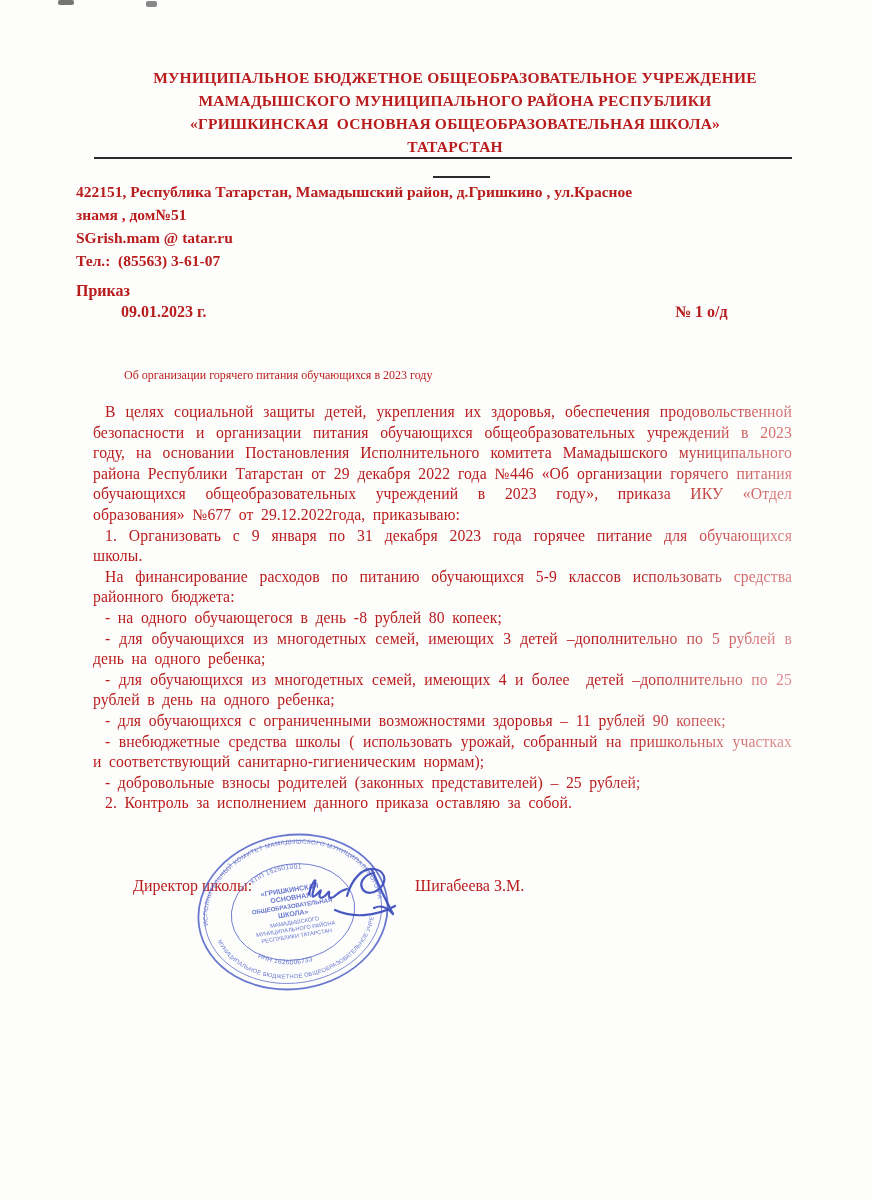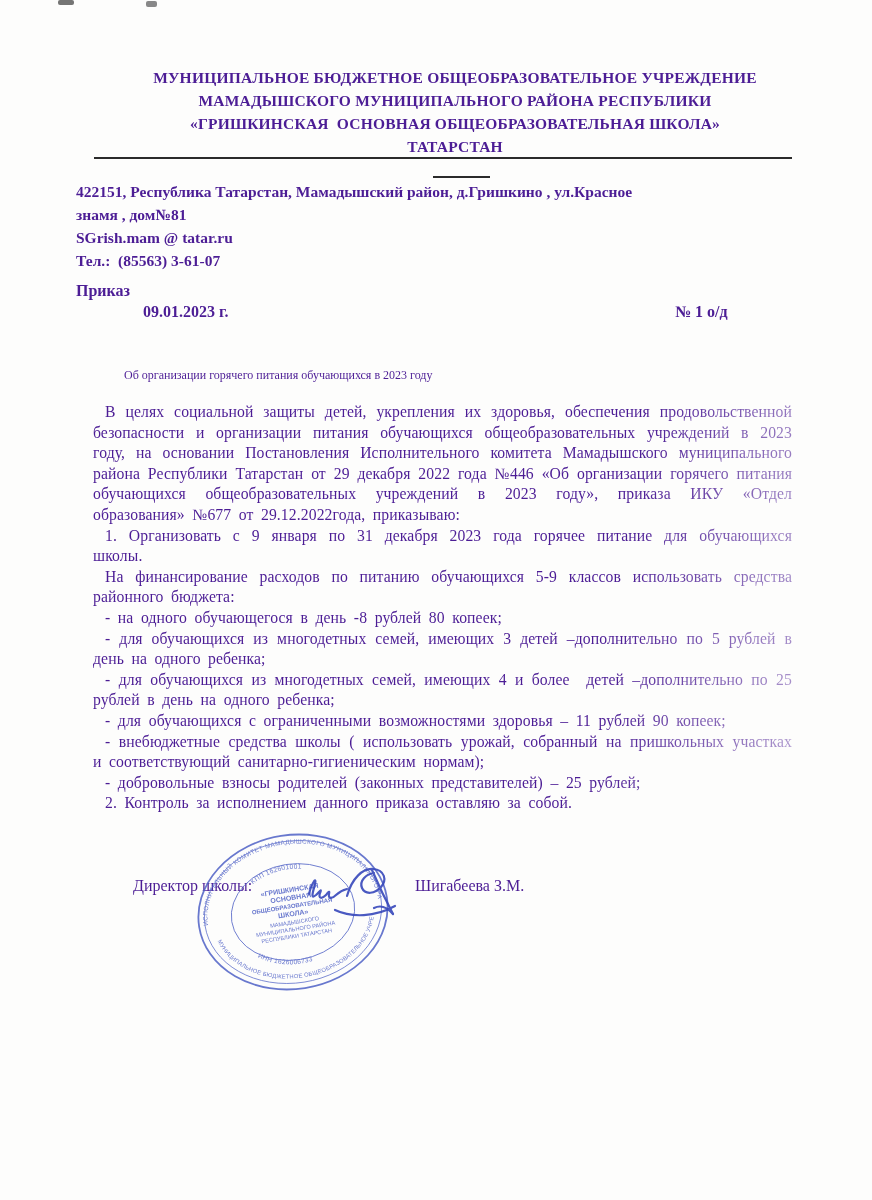--- a/index.html
+++ b/index.html
@@ -1,34 +1,34 @@
 <!DOCTYPE html>
 <html lang="ru"><head>
 <meta charset="utf-8">
 <style>
   html,body{margin:0;padding:0;background:#ffffff;}
   .page{
     position:relative;width:872px;height:1200px;background:#fdfdfc;
-    overflow:hidden;font-family:"Liberation Serif", serif;color:#4c1d95;
+    overflow:hidden;font-family:"Liberation Serif", serif;color:#b91c1c;
   }
   .speck{position:absolute;background:#3a3a3a;border-radius:2px;}
   .speck1{top:0;left:58px;width:16px;height:5px;opacity:.7;}
   .speck2{top:1px;left:146px;width:11px;height:6px;opacity:.6;}
   .org{
     position:absolute;top:66px;left:76px;width:758px;text-align:center;
     font-weight:700;font-size:15.5px;line-height:23px;letter-spacing:.2px;
   }
   .rule-main{position:absolute;top:157px;left:94px;width:698px;border-top:2px solid #2b2b2b;}
   .rule-short{position:absolute;top:176px;left:433px;width:57px;border-top:2px solid #2b2b2b;}
   .address{
     position:absolute;top:180px;left:76px;width:758px;text-align:left;
     font-weight:700;font-size:15.5px;line-height:23px;
   }
   .order-title{position:absolute;top:282px;left:76px;width:758px;text-align:left;font-weight:700;font-size:16px;}
-  .order-date{position:absolute;top:303px;left:143px;font-weight:700;font-size:16px;}
+  .order-date{position:absolute;top:303px;left:121px;font-weight:700;font-size:16px;}
   .order-number{position:absolute;top:303px;left:675px;font-weight:700;font-size:16px;}
   .subject{position:absolute;top:368px;left:124px;font-size:12px;}
   .body-text{
     position:absolute;top:402px;left:93px;width:699px;
     font-size:15.7px;line-height:20.6px;text-align:justify;
   }
   .body-text p{margin:0;text-indent:12px;word-spacing:3.5px;letter-spacing:.1px;}
   .fade{
     position:absolute;top:395px;left:93px;width:699px;height:520px;pointer-events:none;
     background:linear-gradient(98deg, rgba(253,253,252,0) 72%, rgba(253,253,252,.55) 97%);
@@ -52,21 +52,21 @@
     <div>МАМАДЫШСКОГО МУНИЦИПАЛЬНОГО РАЙОНА РЕСПУБЛИКИ</div>
     <div>«ГРИШКИНСКАЯ&nbsp; ОСНОВНАЯ ОБЩЕОБРАЗОВАТЕЛЬНАЯ ШКОЛА»</div>
     <div>ТАТАРСТАН</div>
   </div>
 
   <div class="rule-main"></div>
   <div class="rule-short"></div>
 
   <div class="address">
     <div>422151, Республика Татарстан, Мамадышский район, д.Гришкино , ул.Красное</div>
-    <div>знамя , дом№81</div>
+    <div>знамя , дом№51</div>
     <div>SGrish.mam @ tatar.ru</div>
     <div>Тел.:&nbsp; (85563) 3-61-07</div>
   </div>
 
   <div class="order-title">Приказ</div>
   <div class="order-date">09.01.2023 г.</div>
   <div class="order-number">№ 1 о/д</div>
 
   <div class="subject">Об организации горячего питания обучающихся в 2023 году</div>
 

